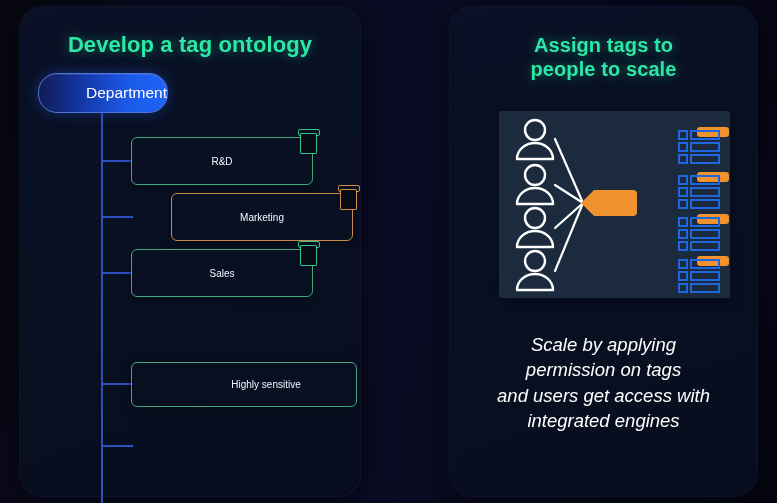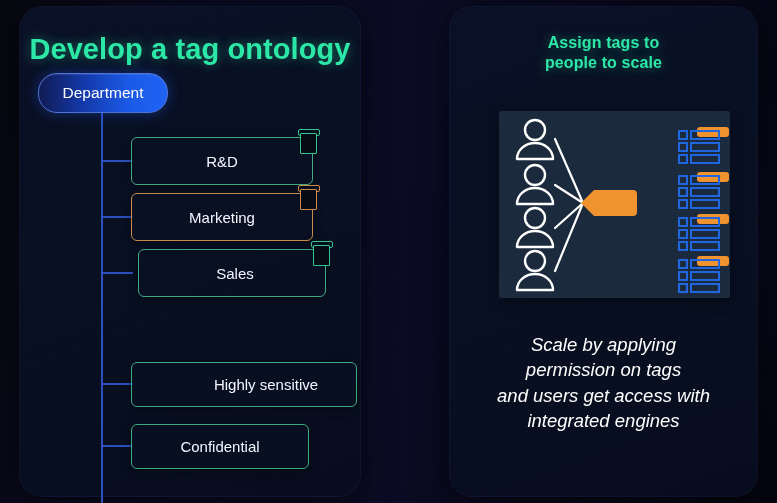--- a/index.html
+++ b/index.html
@@ -24,27 +24,27 @@
   }
   #panel-left{left:20px;top:7px;width:340px;height:489px;}
   #panel-right{left:450px;top:7px;width:307px;height:489px;}
 
   .panel-title{
     position:absolute;left:0;right:0;text-align:center;
     color:#2ce8a6;font-weight:bold;letter-spacing:.1px;
     text-shadow:0 0 12px rgba(44,232,166,.45);
     line-height:1.22;
   }
-  #title-left{top:25px;font-size:29px;}
-  #title-right{top:26px;font-size:16px;padding:0 26px;}
+  #title-left{top:25px;font-size:22px;}
+  #title-right{top:26px;font-size:20px;padding:0 26px;}
 
   
   .pill{
     position:absolute;height:38px;border-radius:19px;
-    display:flex;align-items:center;justify-content:center;
+    display:flex;align-items:center;justify-content:flex-end;
     color:#ffffff;font-size:15.5px;
     background:linear-gradient(92deg,#101b52 0%,#1438a8 34%,#1b5ae8 70%,#1f63f5 100%);
     border:1px solid #4f74d8;
     box-shadow:0 0 14px rgba(30,90,230,.42), inset 0 1px 0 rgba(255,255,255,.10);
     z-index:4;
   }
   #pill-department{left:38px;top:73px;width:128px;}
   #pill-sensitivity{left:32px;top:308px;width:128px;}
 
   
@@ -54,25 +54,25 @@
   }
   .branch{
     position:absolute;left:101px;height:2px;background:#2e55c8;opacity:.95;
   }
 
   
   .node{
     position:absolute;border-radius:6px;
     background:rgba(8,16,34,.75);
     display:flex;align-items:center;justify-content:center;
-    color:#f2f6ff;font-size:15px;
+    color:#f2f6ff;font-size:10px;
     box-shadow:0 2px 10px rgba(0,0,0,.38);
   }
   .node.green{border:1px solid #3fa87e;}
-  .node.orange{border:1px solid #c98a4e;}
+  .node.orange{border:1px solid #c98a4e;margin-left:40px;}
 
   
   .tagmark{position:absolute;width:20px;height:26px;}
   .tagmark .body{
     position:absolute;left:2px;top:6px;width:15px;height:19px;
     background:#060b16;border:1.6px solid currentColor;border-radius:1px;
   }
   .tagmark .cap{
     position:absolute;left:0px;top:2px;width:20px;height:5px;
     border:1.6px solid currentColor;border-radius:2px;background:transparent;
@@ -123,36 +123,33 @@
   </div>
 
   <div class="node orange" style="left:131px;top:193px;width:180px;height:46px;">
     <span>Marketing</span>
     <span class="tagmark orange" style="right:-6px;top:-11px;">
       <span class="cap"></span>
         <span class="body"></span>
     </span>
   </div>
 
-  <div class="node green" style="left:138px;top:249px;width:180px;height:46px;padding-left:6px;">
+  <div class="node green" style="left:131px;top:249px;width:180px;height:46px;">
     <span>Sales</span>
     <span class="tagmark green" style="right:-6px;top:-11px;">
       <span class="cap"></span>
         <span class="body"></span>
     </span>
   </div>
 
 
   <div class="node green" style="left:131px;top:362px;width:180px;height:43px;padding-left:44px;">
     <span>Highly sensitive</span>
   </div>
 
-  <div class="node green" style="left:131px;top:424px;width:176px;height:43px;">
-    <span>Confidential</span>
-  </div>
 
   <div class="panel" id="panel-right">
     <div class="panel-title" id="title-right" style="white-space:pre-line;">Assign tags to
 people to scale</div>
   </div>
 
   <div id="illus">
     <svg width="231" height="187" viewBox="0 0 231 187" xmlns="http://www.w3.org/2000/svg">
 
       <g stroke="#ffffff" stroke-width="2.2" fill="none" stroke-linecap="round">

